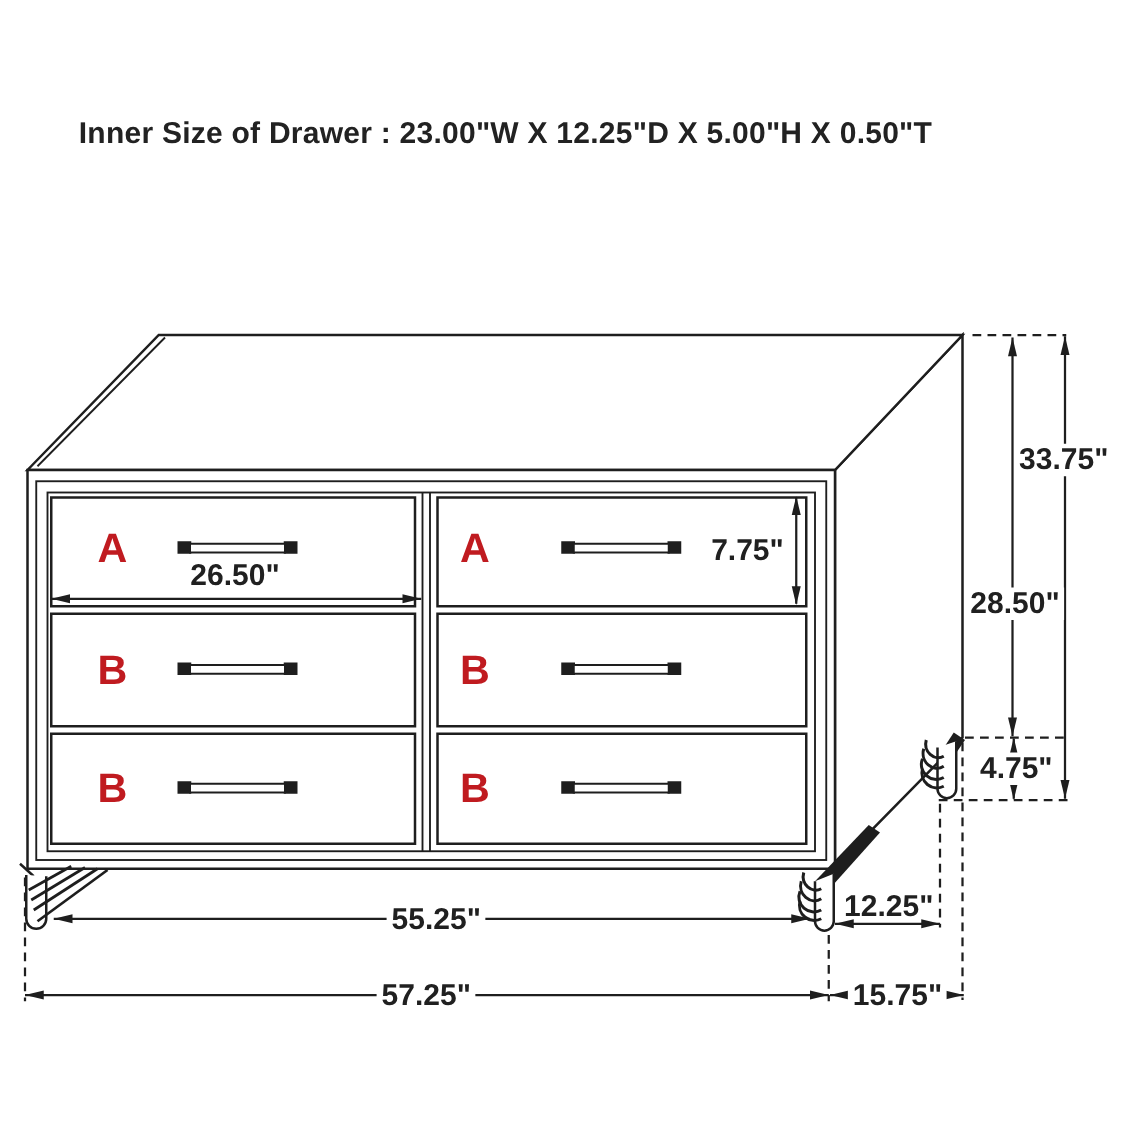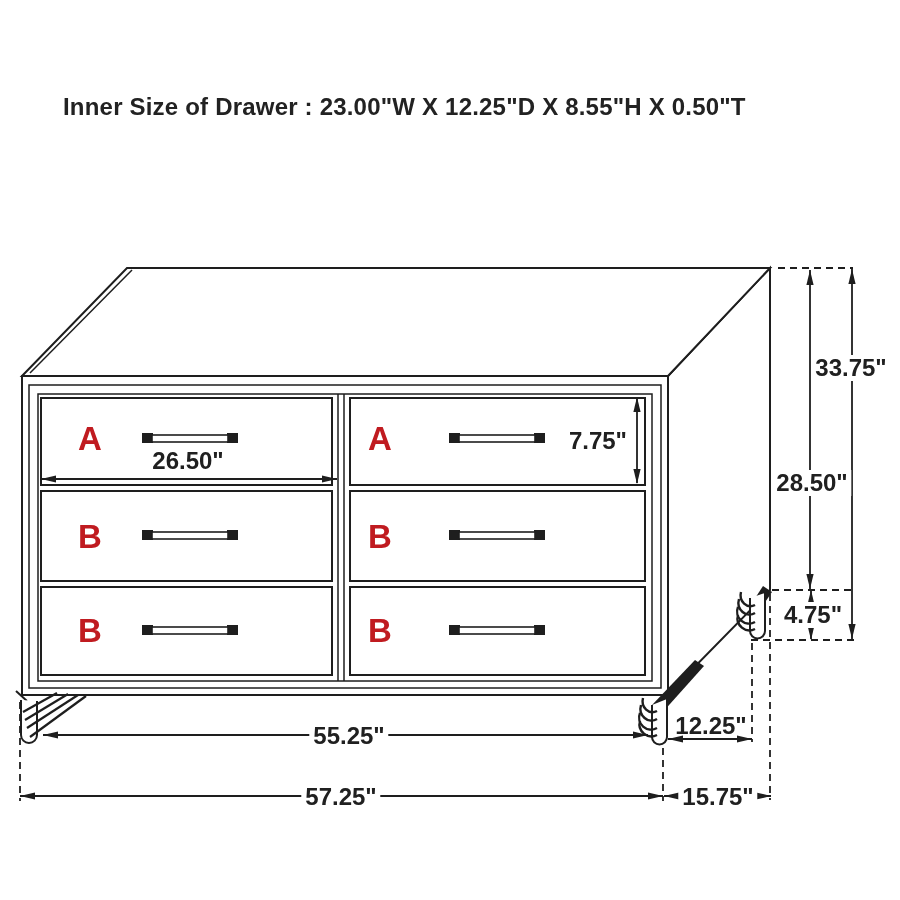--- a/index.html
+++ b/index.html
@@ -192,21 +192,21 @@
       </g>
 
       <g>
         <line class="ln" x1="664" y1="796" x2="771" y2="796" stroke-width="1.8"></line>
         <polygon class="fillk" points="664,796 679,792.4 679,799.6"></polygon>
         <polygon class="fillk" points="771,796 756,792.4 756,799.6"></polygon>
       </g>
     </g>
   </svg>
 
-  <div class="title">Inner Size of Drawer : 23.00"W X 12.25"D X 8.55"H X 0.50"T</div>
+  <div class="title">Inner Size of Drawer : 23.00"W X 12.25"D X 5.00"H X 0.50"T</div>
 
   <div class="drawer-letter" style="left:90px;top:438px;">A</div>
   <div class="drawer-letter" style="left:380px;top:438px;">A</div>
   <div class="drawer-letter" style="left:90px;top:536px;">B</div>
   <div class="drawer-letter" style="left:380px;top:536px;">B</div>
   <div class="drawer-letter" style="left:90px;top:630px;">B</div>
   <div class="drawer-letter" style="left:380px;top:630px;">B</div>
 
   <div class="dim-label no-bg" style="left:188px;top:461px;">26.50"</div>
   <div class="dim-label ralign no-bg" style="left:631px;top:441px;">7.75"</div>

